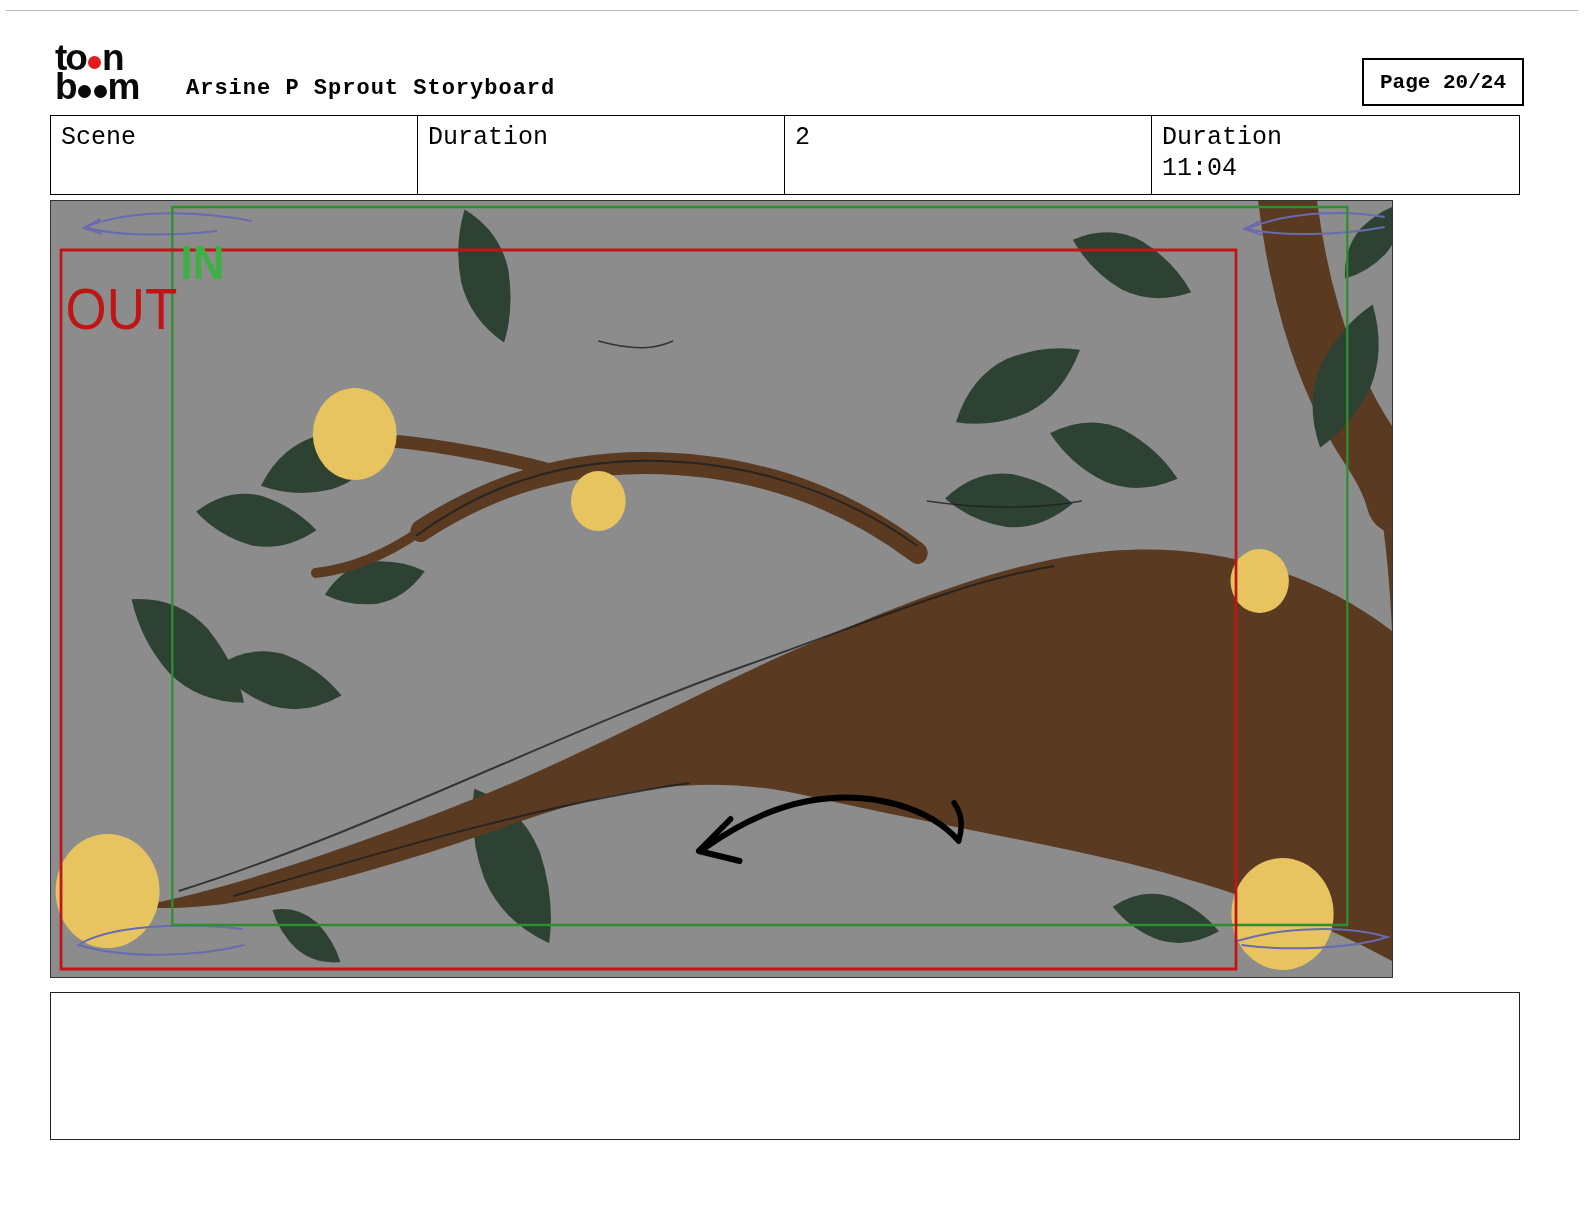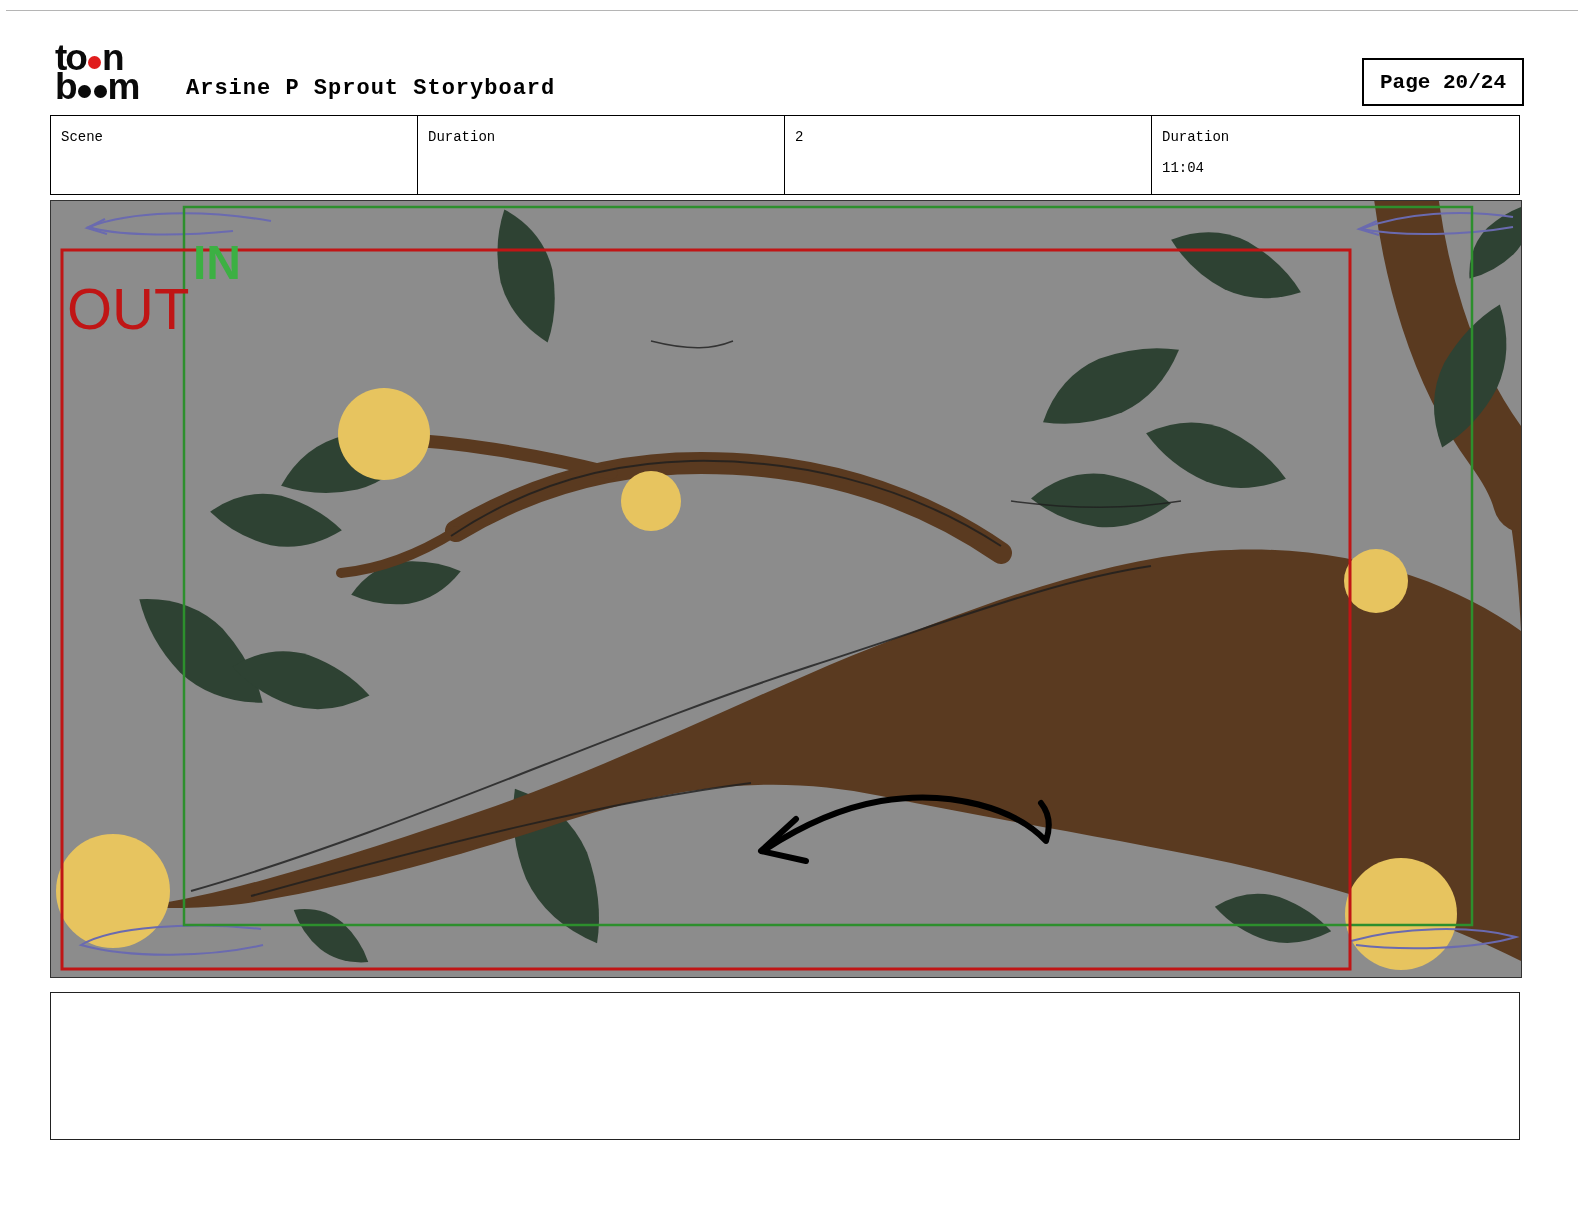--- a/index.html
+++ b/index.html
@@ -16,25 +16,25 @@
   .logo .dot{display:inline-block;width:13px;height:13px;border-radius:50%;
         background:#0a0a0a;margin:0 1px 1px 2px;vertical-align:baseline;}
   .logo .dot.red{background:#e01d1d;}
   .doc-title{position:absolute;left:186px;top:76px;font-size:22px;font-weight:700;letter-spacing:1px;}
   .page-box{position:absolute;left:1362px;top:58px;width:158px;height:44px;border:2px solid #000;
         display:flex;align-items:center;justify-content:center;font-size:21px;font-weight:700;}
 
   
   .info-table{position:absolute;left:50px;top:115px;width:1470px;height:80px;
         display:grid;grid-template-columns:1fr 1fr 1fr 1fr;border:1px solid #000;box-sizing:border-box;}
-  .info-cell{border-right:1px solid #000;padding:6px 10px;box-sizing:border-box;font-size:14px;line-height:31px;}
+  .info-cell{border-right:1px solid #000;padding:6px 10px;box-sizing:border-box;font-size:25px;line-height:31px;}
   .info-cell:last-child{border-right:none;}
 
   
-  .panel{position:absolute;left:50px;top:200px;width:1472px;height:778px;
+  .panel{position:absolute;left:50px;top:200px;width:1343px;height:778px;
         border:1px solid #333;box-sizing:border-box;background:#8c8c8c;}
   .panel svg{display:block;width:100%;height:100%;}
 
   
   .caption-box{position:absolute;left:50px;top:992px;width:1470px;height:148px;
         border:1.5px solid #222;box-sizing:border-box;background:#fff;font-size:18px;padding:8px;}
 </style>
 </head>
 <body>
 

